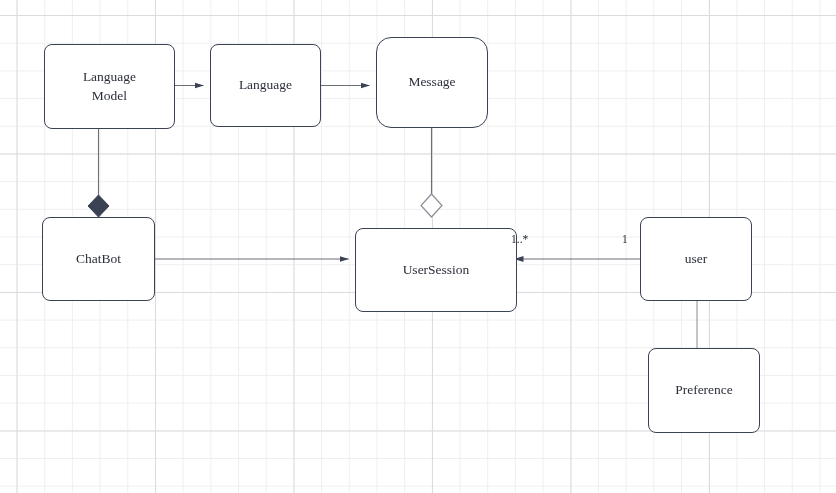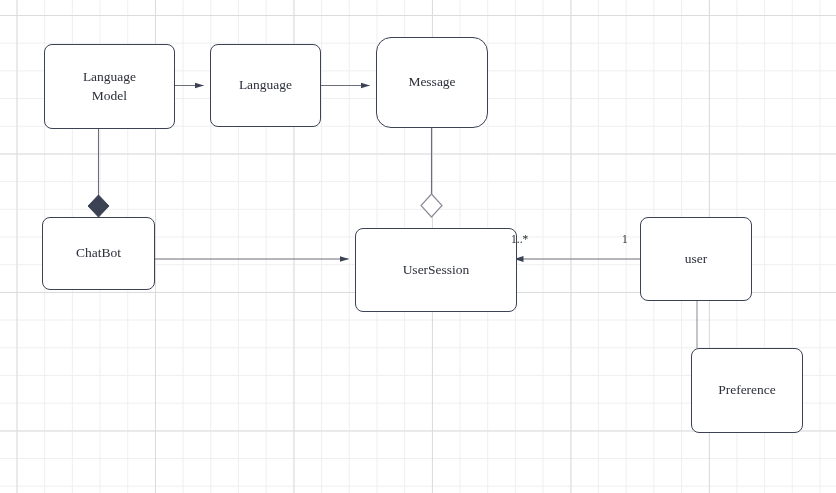--- a/index.html
+++ b/index.html
@@ -115,33 +115,33 @@
   </div>
 
   <div class="node" style="left:210px; top:44px; width:111px; height:83px;">
     <span class="node-label">Language</span>
   </div>
 
   <div class="node" style="left:376px; top:37px; width:112px; height:91px;border-radius:15px;">
     <span class="node-label">Message</span>
   </div>
 
-  <div class="node" style="left:42px; top:217px; width:113px; height:73px;justify-content:center;">
+  <div class="node" style="left:42px; top:217px; width:113px; height:84px;justify-content:center;">
     <span class="node-label">ChatBot</span>
   </div>
 
   <div class="node" style="left:355px; top:228px; width:162px; height:84px;">
     <span class="node-label">UserSession</span>
   </div>
 
   <div class="node" style="left:640px; top:217px; width:112px; height:84px;text-align:center;">
     <span class="node-label">user</span>
   </div>
 
-  <div class="node" style="left:648px; top:348px; width:112px; height:85px;margin-left:43px;">
+  <div class="node" style="left:648px; top:348px; width:112px; height:85px;">
     <span class="node-label">Preference</span>
   </div>
 
   <div class="edge-label" style="left:511px; top:234px;">1..*</div>
 
   <div class="edge-label" style="left:622px; top:234px;">1</div>
 
 </div>
 
 </body></html>

